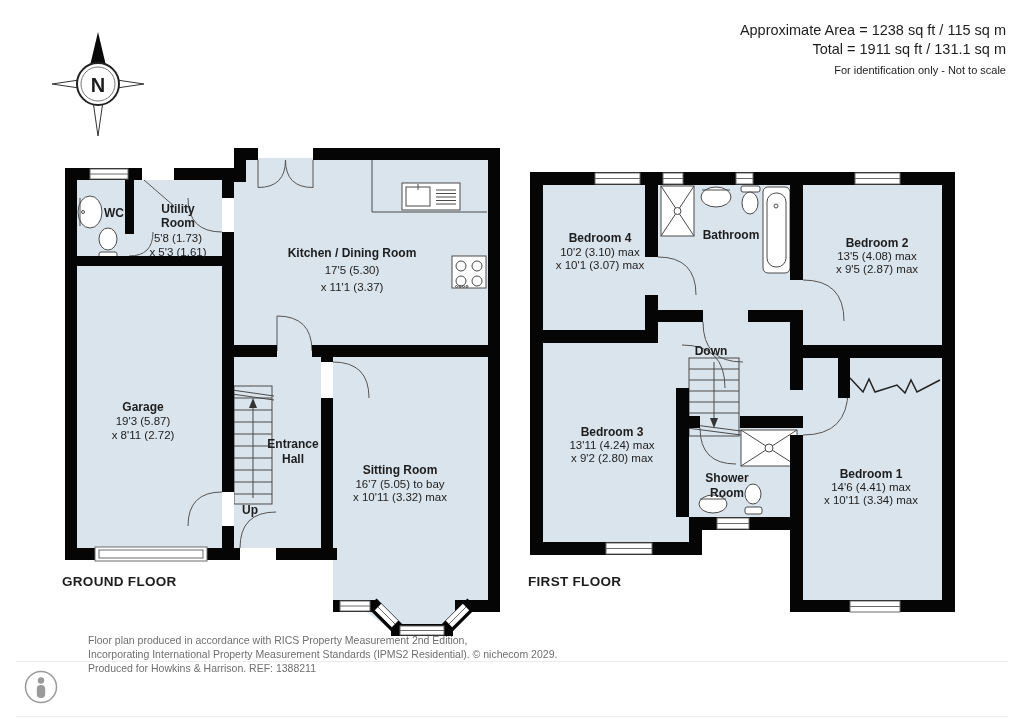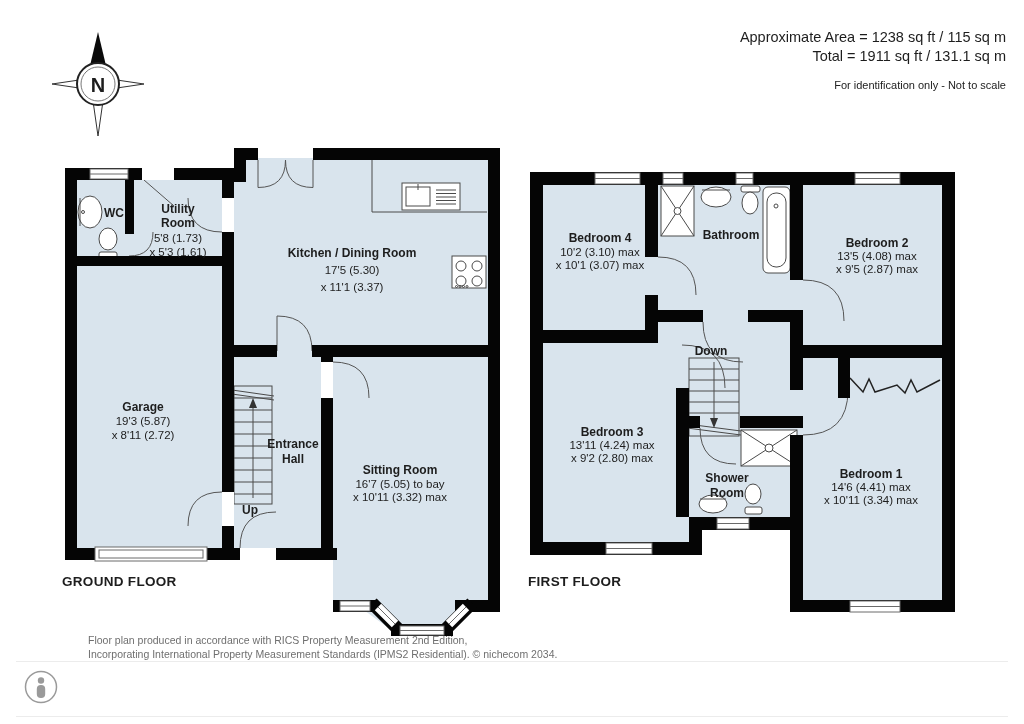--- a/index.html
+++ b/index.html
@@ -3,22 +3,22 @@
 <meta charset="utf-8">
 <style>
   html,body{margin:0;padding:0;}
   body{
     width:1024px;height:724px;position:relative;overflow:hidden;
     background:#ffffff;font-family:"Liberation Sans",sans-serif;color:#1d1d1d;
   }
   
   .hdr{position:absolute;top:16px;right:18px;text-align:right;}
   .hdr .title{font-size:23px;font-weight:700;line-height:27px;letter-spacing:.2px;}
-  .hdr .area{font-size:14.5px;line-height:19px;margin-top:12px;}
-  .hdr .note{font-size:11px;line-height:14px;margin-top:12px;color:#222;}
+  .hdr .area{font-size:14.5px;line-height:19px;margin-top:5px;}
+  .hdr .note{font-size:11px;line-height:14px;margin-top:4px;color:#222;}
   
   .plan{position:absolute;}
   #gf{left:50px;top:138px;}
   #ff{left:518px;top:158px;}
   #compass{position:absolute;left:52px;top:28px;}
   
   text{font-family:"Liberation Sans",sans-serif;fill:#1d1d1d;}
   .rn{font-size:12px;font-weight:700;}
   .rd{font-size:11.5px;font-weight:400;}
   .fl{font-size:13.5px;font-weight:700;letter-spacing:.3px;}
@@ -311,15 +311,16 @@
 </svg>
 
 <div class="sep" style="top:661px;"></div>
 <svg id="niche-logo" width="34" height="34" viewBox="0 0 34 34">
   <circle cx="17" cy="17" r="15.5" fill="none" stroke="#9a9a9a" stroke-width="1.5"></circle>
   <circle cx="17" cy="10.5" r="3.2" fill="#9a9a9a"></circle>
   <rect x="12.8" y="15" width="8.4" height="13" rx="4" fill="#9a9a9a"></rect>
 </svg>
 <div class="ftr">
   <div>Floor plan produced in accordance with RICS Property Measurement 2nd Edition,</div>
-  <div>Incorporating International Property Measurement Standards (IPMS2 Residential).   © nichecom 2034.</div>
+  <div>Incorporating International Property Measurement Standards (IPMS2 Residential).   © nichecom 2029.</div>
+  <div>Produced for Howkins &amp; Harrison.   REF: 1388211</div>
 </div>
 <div class="sep" style="top:716px;"></div>
 
 </body></html>

